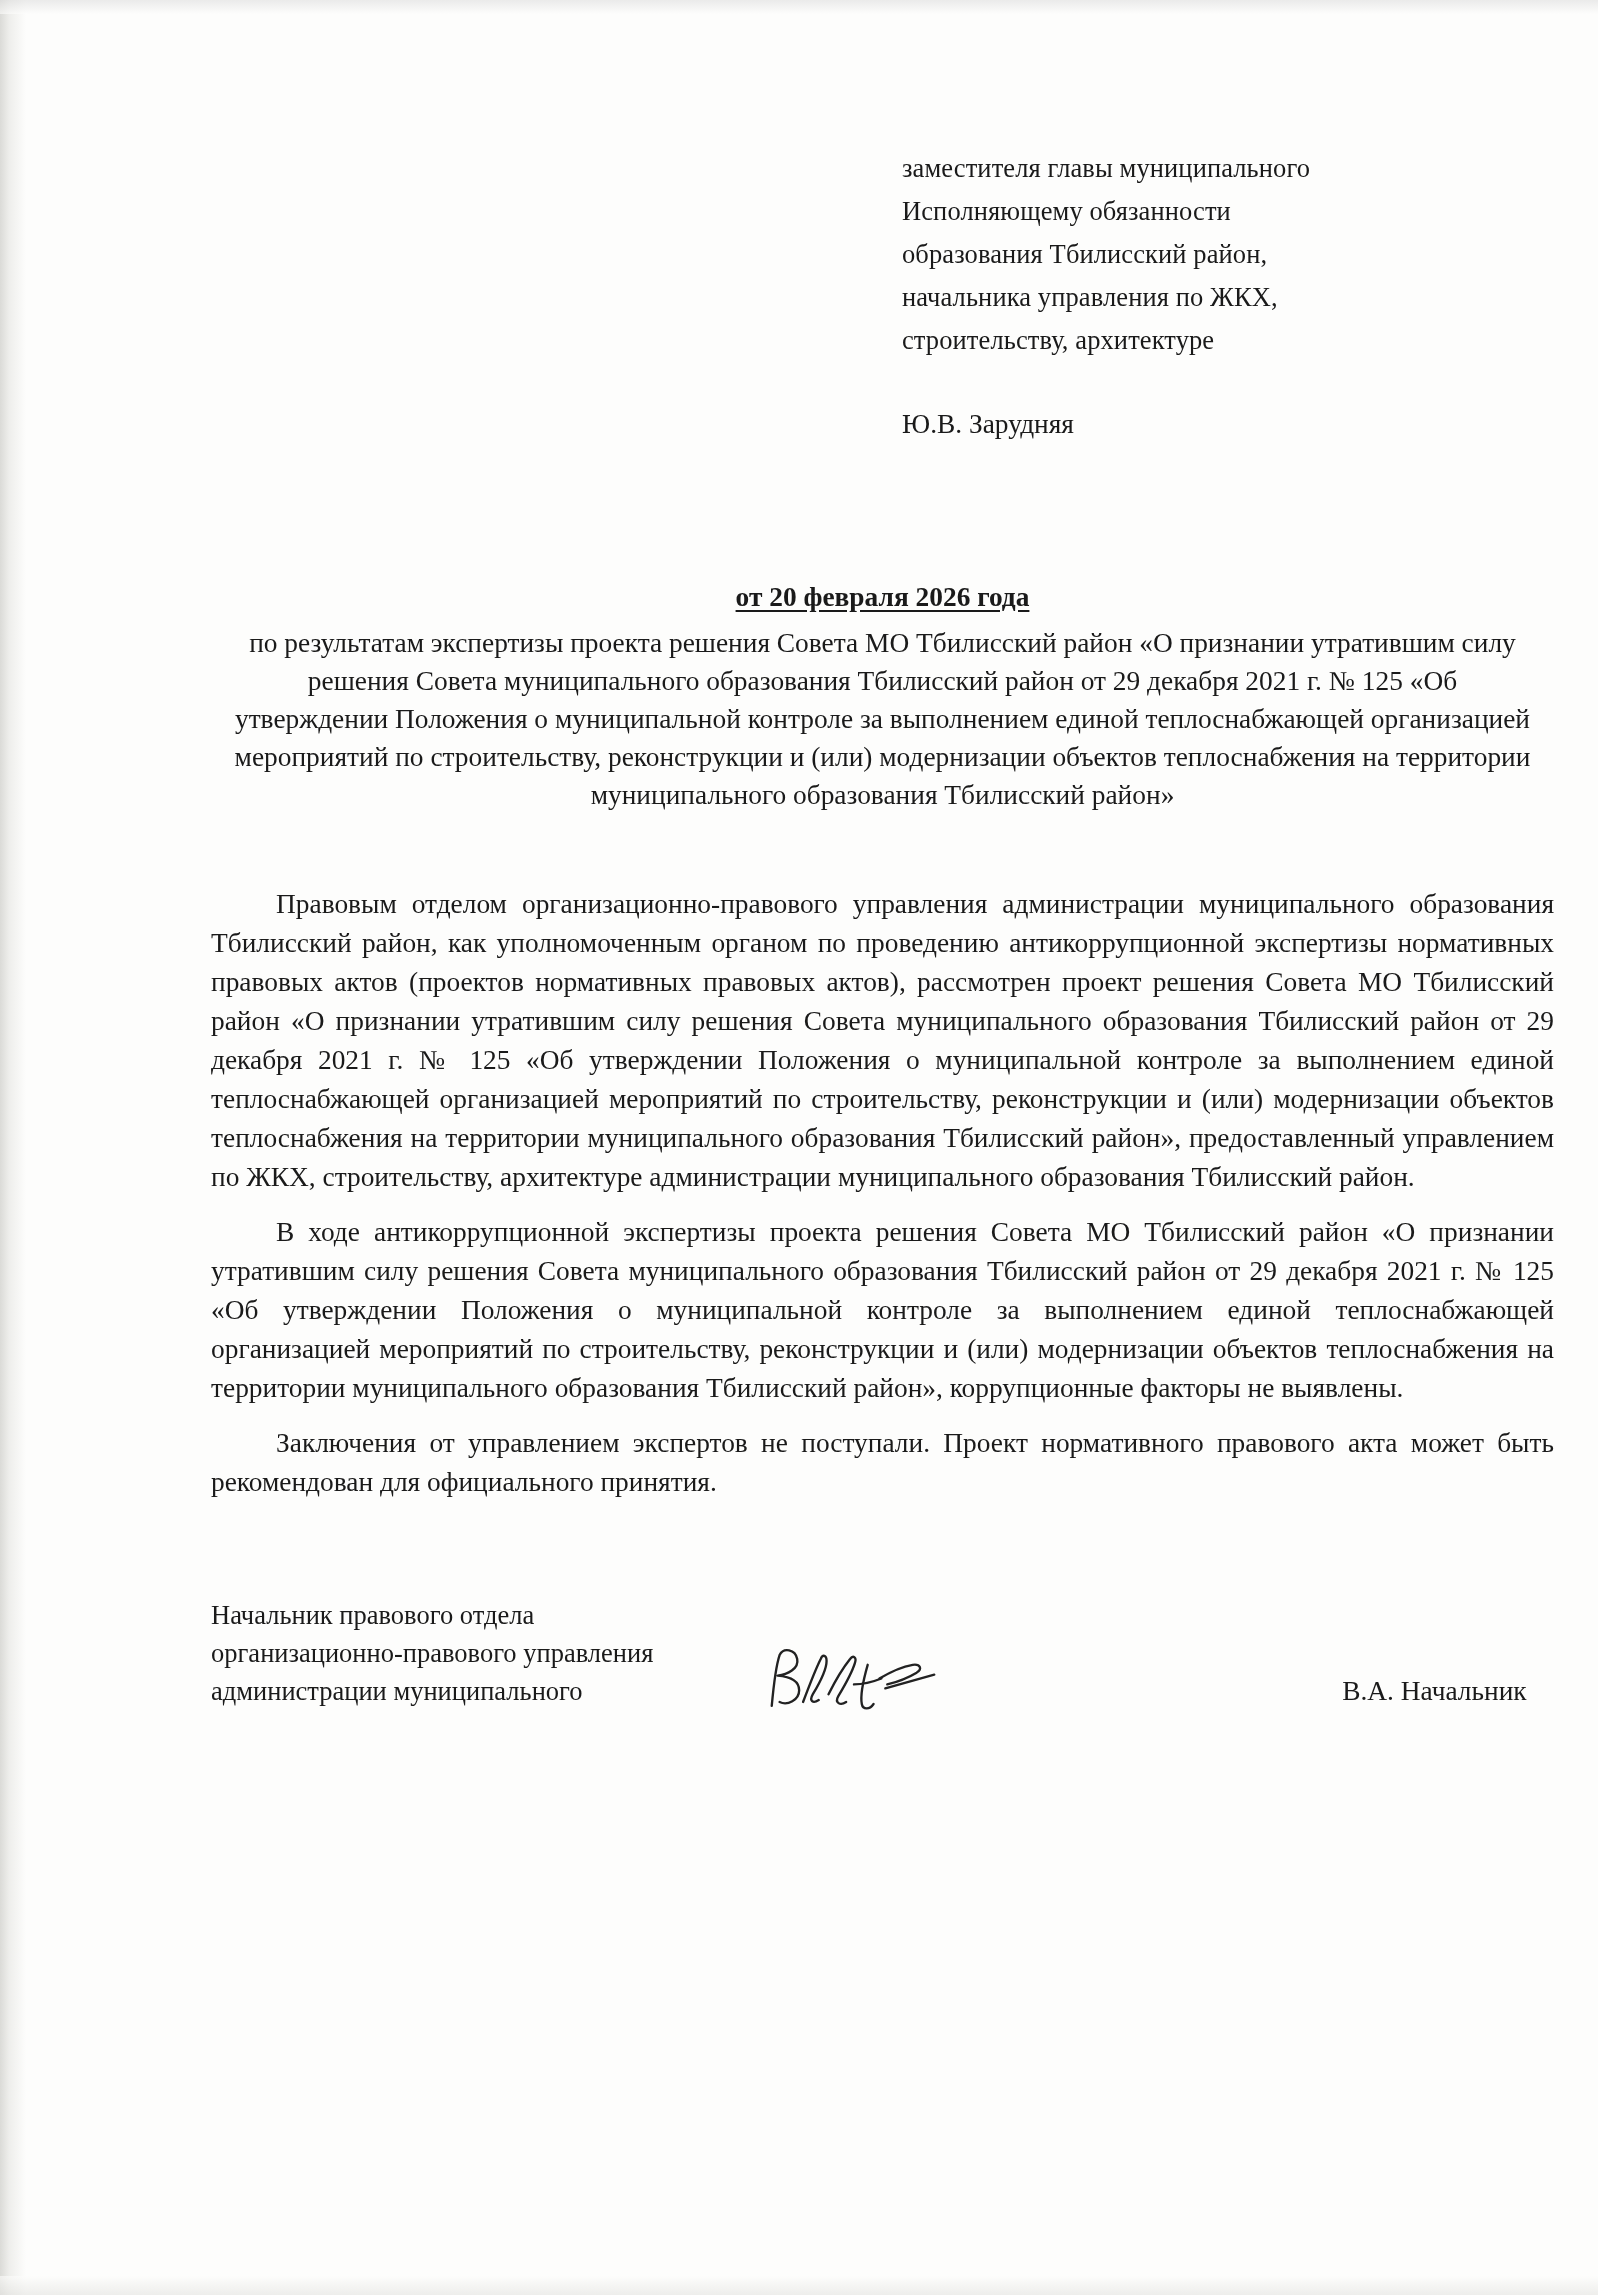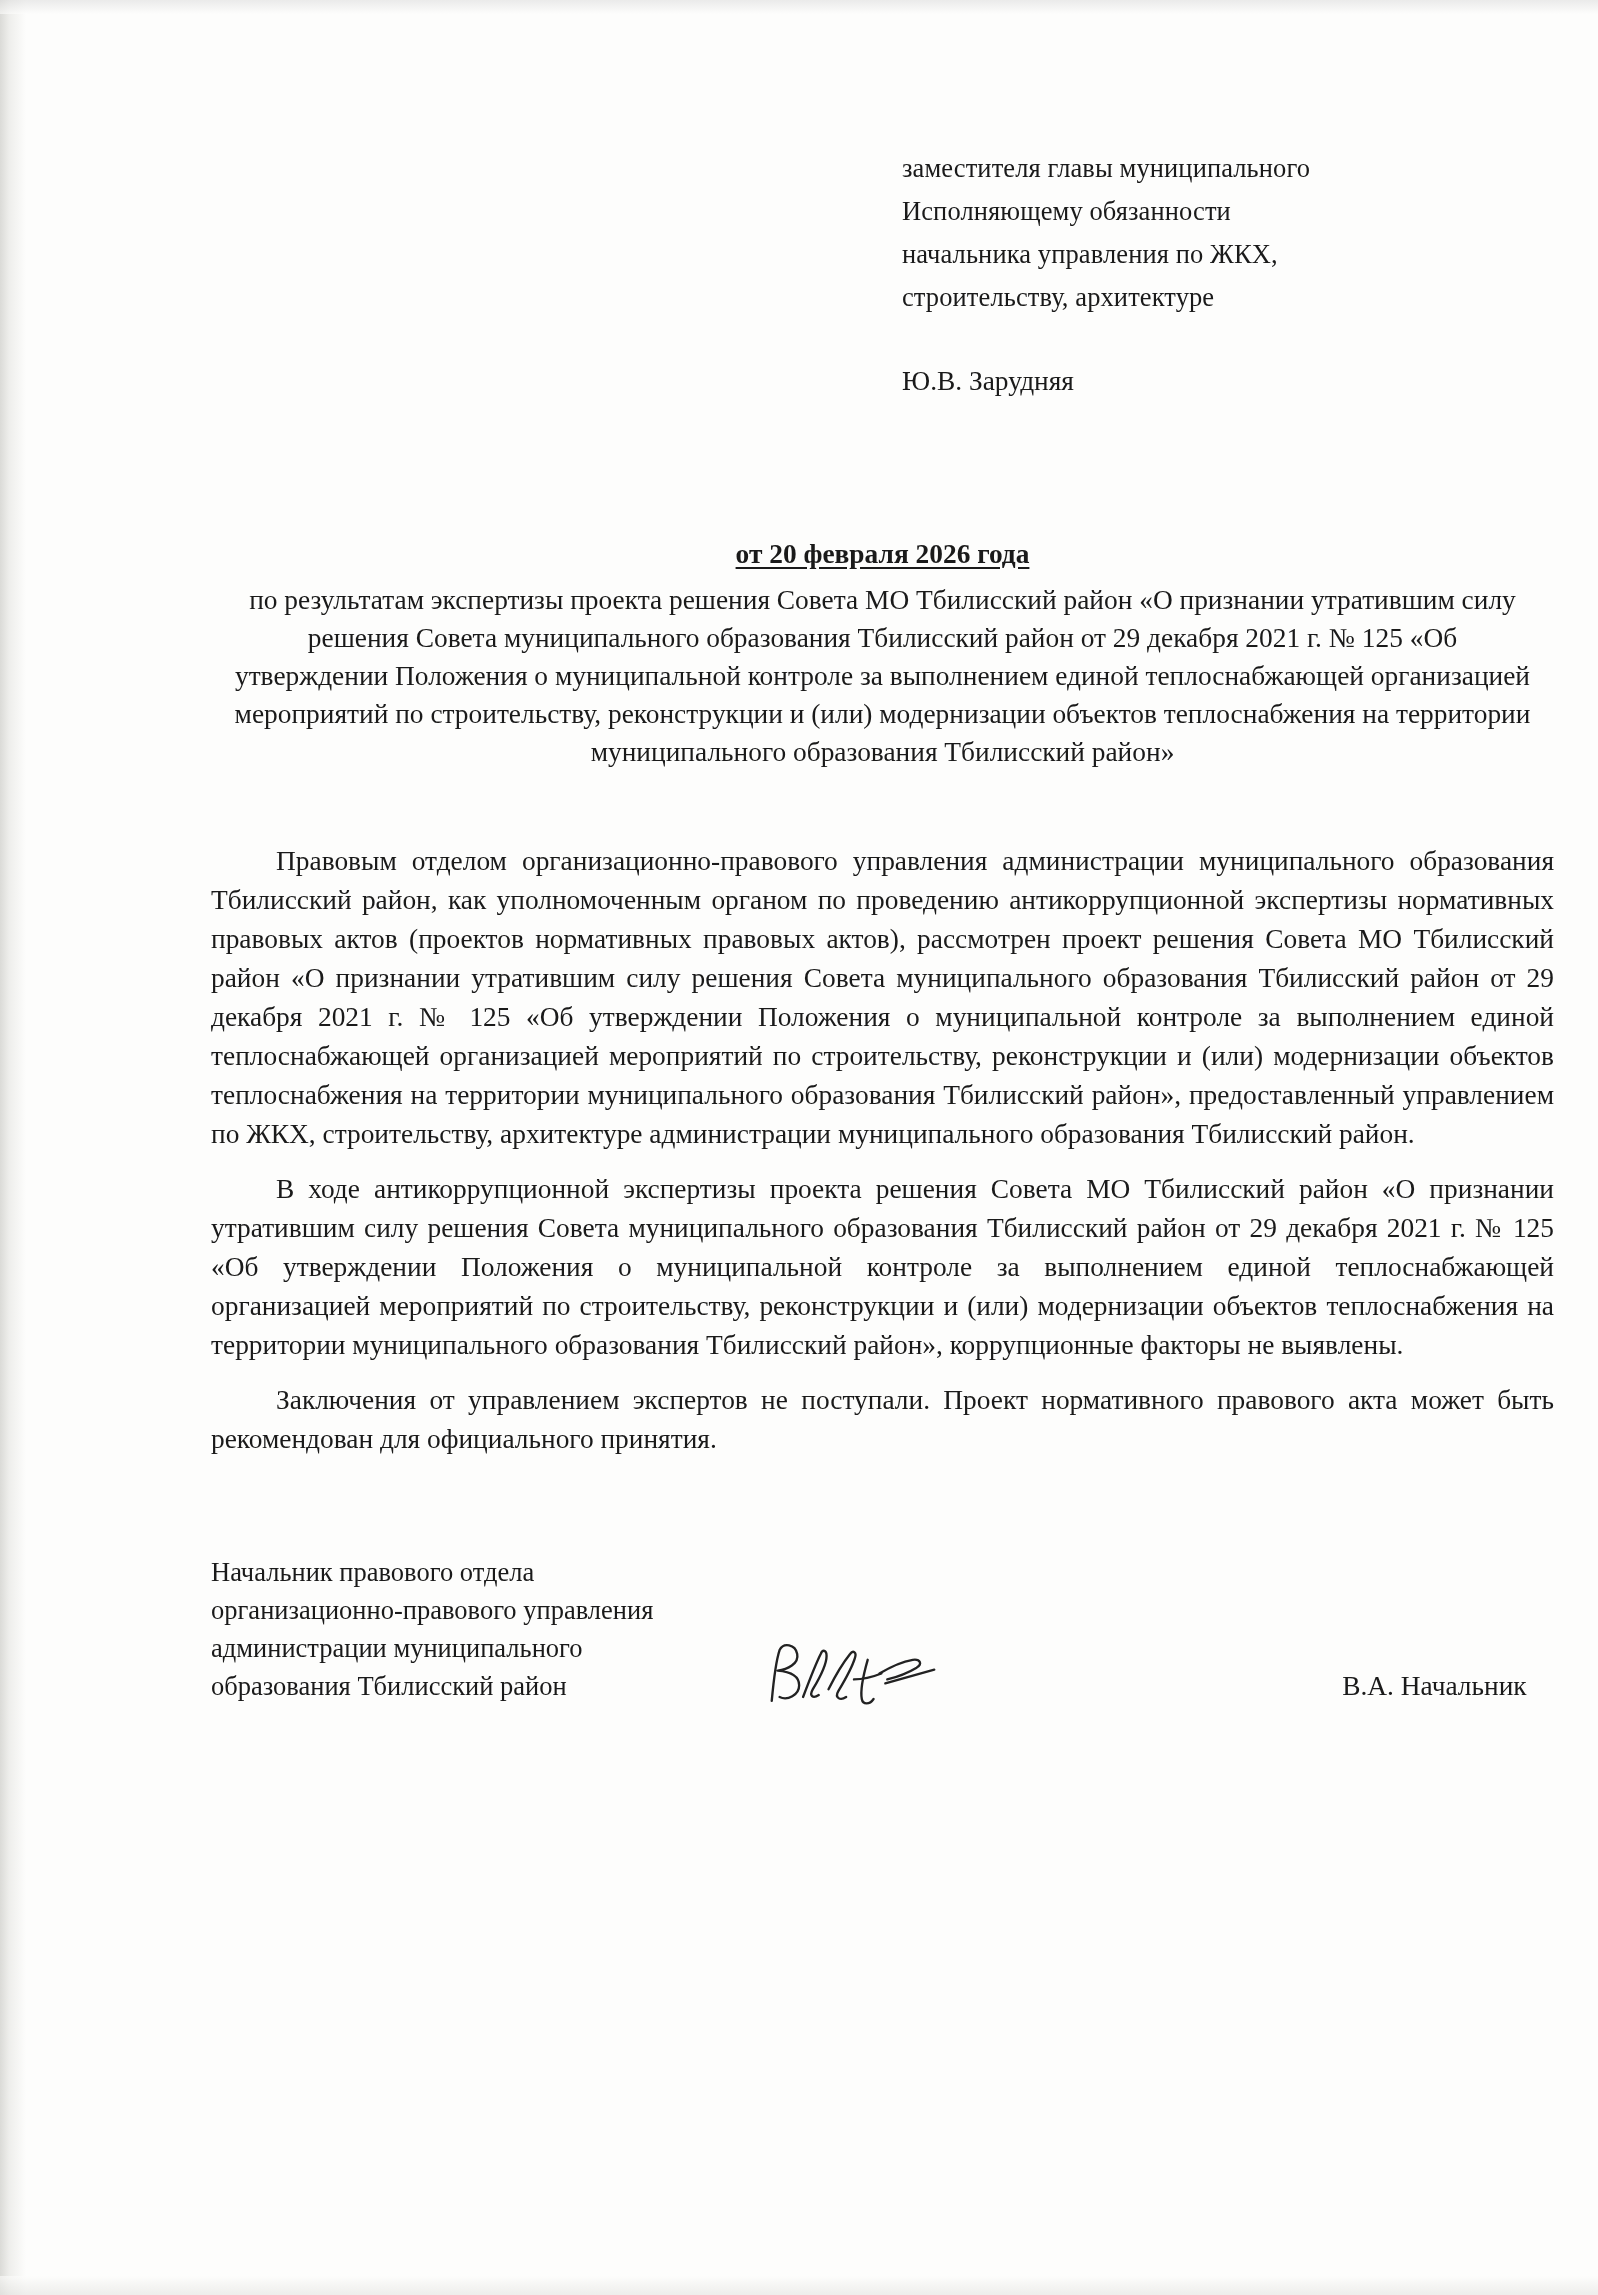--- a/index.html
+++ b/index.html
@@ -130,20 +130,21 @@
 <div class="page">
   <div class="scan-edge-left"></div>
   <div class="scan-edge-top"></div>
   <div class="scan-edge-bottom"></div>
 
   <div class="content">
 
     <div class="addressee">
       <div>заместителя главы муниципального</div>
       <div>Исполняющему обязанности</div>
+      <div>образования Тбилисский район,</div>
       <div>начальника управления по ЖКХ,</div>
       <div>строительству, архитектуре</div>
     </div>
 
     <div class="addressee-name">Ю.В. Зарудняя</div>
 
     <div class="title-block">
       <div class="doc-date">от 20 февраля 2026 года</div>
       <div class="doc-subtitle">по результатам экспертизы проекта решения Совета МО Тбилисский район «О признании утратившим силу решения Совета муниципального образования Тбилисский район от 29 декабря 2021 г. № 125 «Об утверждении Положения о муниципальной контроле за выполнением единой теплоснабжающей организацией мероприятий по строительству, реконструкции и (или) модернизации объектов теплоснабжения на территории муниципального образования Тбилисский район»</div>
     </div>
@@ -152,21 +153,20 @@
       <p class="para">Правовым отделом организационно-правового управления администрации муниципального образования Тбилисский район, как уполномоченным органом по проведению антикоррупционной экспертизы нормативных правовых актов (проектов нормативных правовых актов), рассмотрен проект решения Совета МО Тбилисский район «О признании утратившим силу решения Совета муниципального образования Тбилисский район от 29 декабря 2021 г. № 125 «Об утверждении Положения о муниципальной контроле за выполнением единой теплоснабжающей организацией мероприятий по строительству, реконструкции и (или) модернизации объектов теплоснабжения на территории муниципального образования Тбилисский район», предоставленный управлением по ЖКХ, строительству, архитектуре администрации муниципального образования Тбилисский район.</p>
       <p class="para">В ходе антикоррупционной экспертизы проекта решения Совета МО Тбилисский район «О признании утратившим силу решения Совета муниципального образования Тбилисский район от 29 декабря 2021 г. № 125 «Об утверждении Положения о муниципальной контроле за выполнением единой теплоснабжающей организацией мероприятий по строительству, реконструкции и (или) модернизации объектов теплоснабжения на территории муниципального образования Тбилисский район», коррупционные факторы не выявлены.</p>
       <p class="para">Заключения от управлением экспертов не поступали. Проект нормативного правового акта может быть рекомендован для официального принятия.</p>
     </div>
 
     <div class="signature">
       <div class="sig-lines">
         <div>Начальник правового отдела</div>
         <div>организационно-правового управления</div>
         <div>администрации муниципального</div>
-        <div>образования Тбилисский район</div>
       </div>
       <svg class="sig-mark" viewBox="0 0 190 70">
         <g fill="none" stroke="#222" stroke-width="2.4" stroke-linecap="round" stroke-linejoin="round">
           <path d="M12,62 C14,40 16,22 20,10 C24,2 36,4 38,14 C40,24 28,30 18,31 C30,32 40,36 40,46 C40,56 28,62 20,58"></path>
           <path d="M44,58 C50,42 56,26 62,14 C64,9 68,10 68,16 C68,26 60,40 54,50 C50,57 54,60 60,56"></path>
           <path d="M70,50 C76,38 84,24 92,14 C95,10 99,12 97,18 C94,28 86,42 80,52 C76,59 82,62 88,58"></path>
           <path d="M96,40 C104,40 114,38 124,34"></path>
           <path d="M110,20 C106,34 102,50 104,60 C105,66 112,66 116,60"></path>
           <path d="M122,34 C132,28 144,22 156,20 C164,19 166,24 160,28 C150,34 138,38 130,40"></path>
           <path d="M128,44 L178,30"></path>

